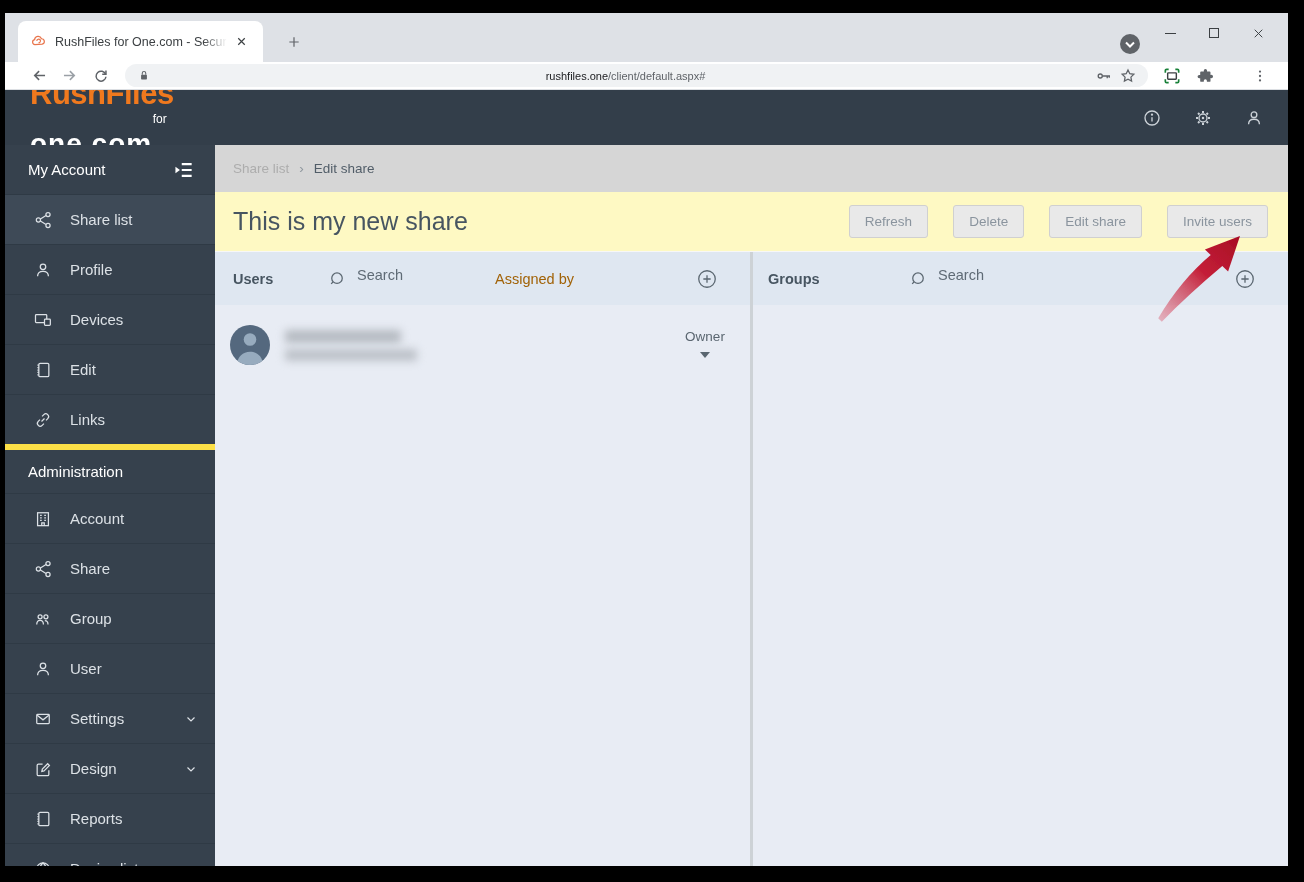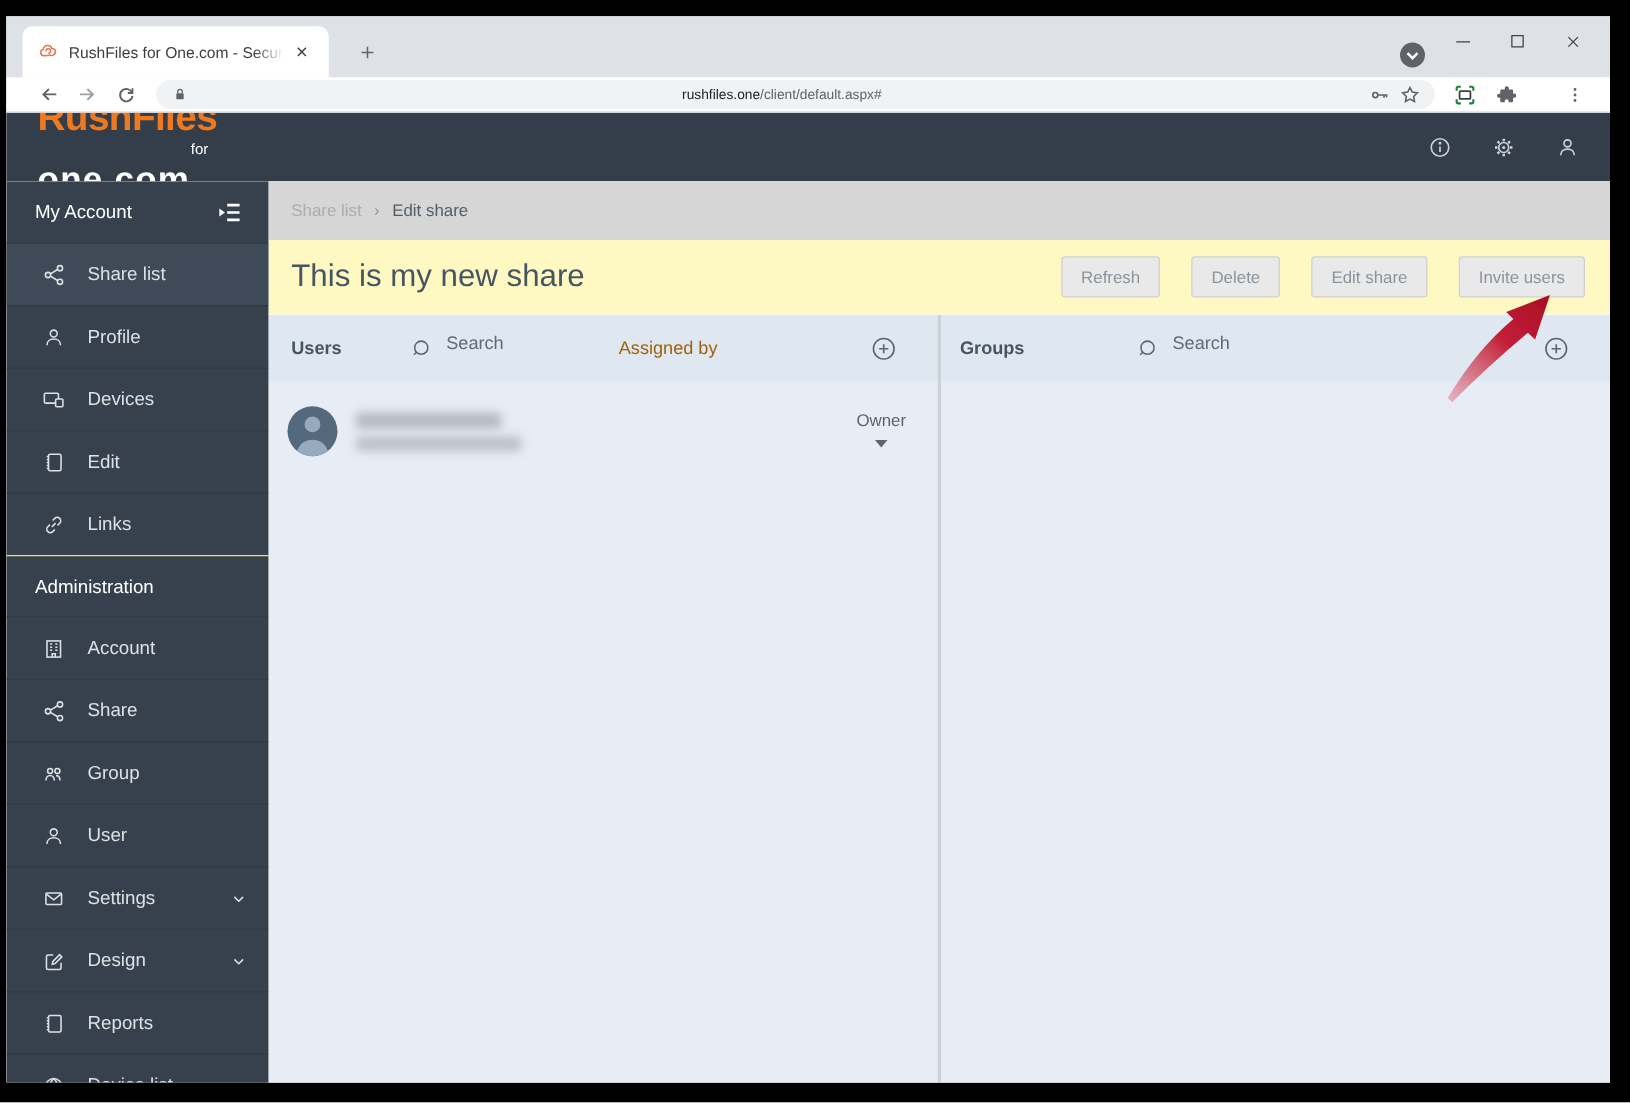--- a/index.html
+++ b/index.html
@@ -286,21 +286,21 @@
           <span class="nicon">
             <svg width="20" height="20" viewBox="0 0 24 24" fill="none" stroke="#dce1e6" stroke-width="1.5">
                 <path d="M10.2 13.8 L13.8 10.2"></path>
                 <path d="M8.4 11.6 L6.3 13.7 a3.3 3.3 0 0 0 4.7 4.7 l2.1-2.1"></path>
                 <path d="M15.6 12.4 L17.7 10.3 a3.3 3.3 0 0 0 -4.7-4.7 l-2.1 2.1"></path>
               </svg>
           </span>
           <span>Links</span>
         </div>
 
-        <div class="sec" style="border-top:1px solid #fde047">
+        <div class="sec" style="border-top:6px solid #fde047">
           <span>Administration</span>
         </div>
 
         <div class="nav">
           <span class="nicon">
             <svg width="20" height="20" viewBox="0 0 24 24" fill="none" stroke="#dce1e6" stroke-width="1.5">
                 <rect x="5.5" y="4.5" width="13" height="15.5"></rect>
                 <path d="M8.5 7.5 h2 M13.5 7.5 h2 M8.5 10.5 h2 M13.5 10.5 h2 M8.5 13.5 h2 M13.5 13.5 h2 M10.5 20 v-3.2 h3 V20"></path>
               </svg>
           </span>

